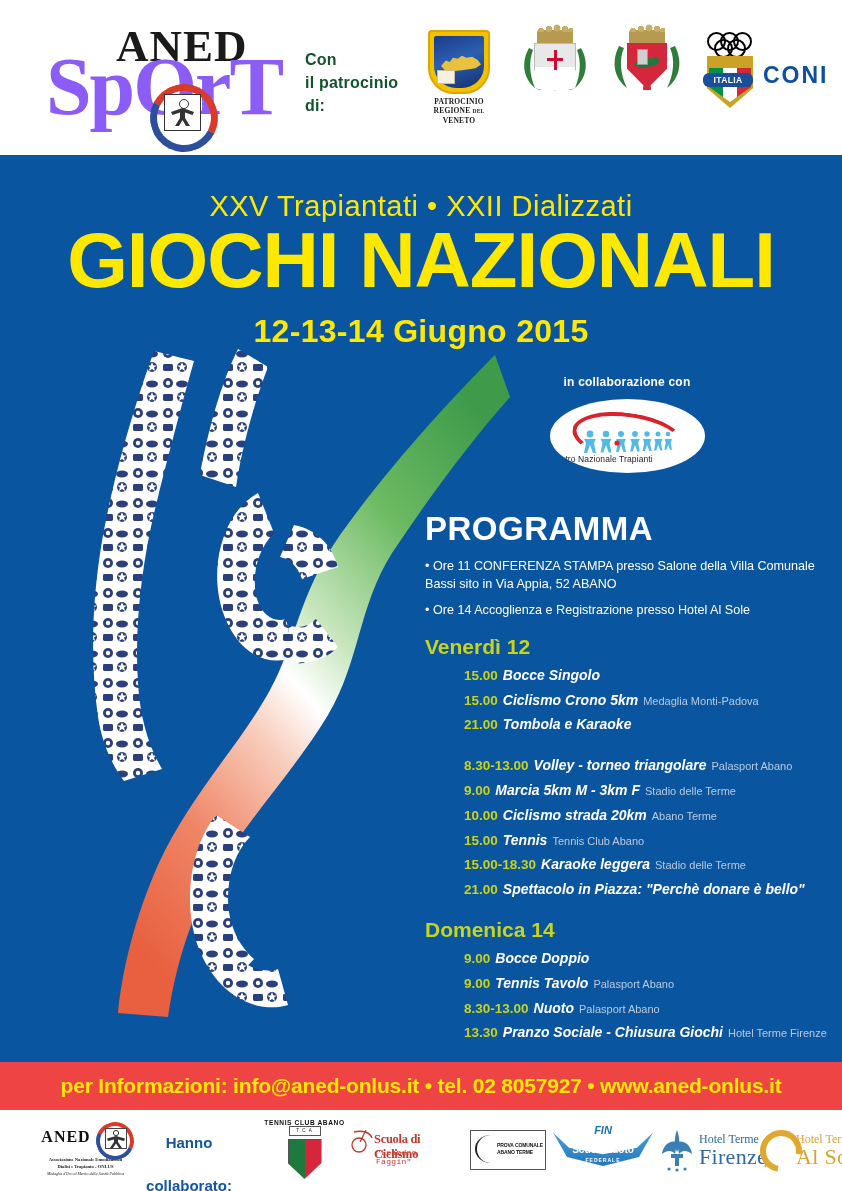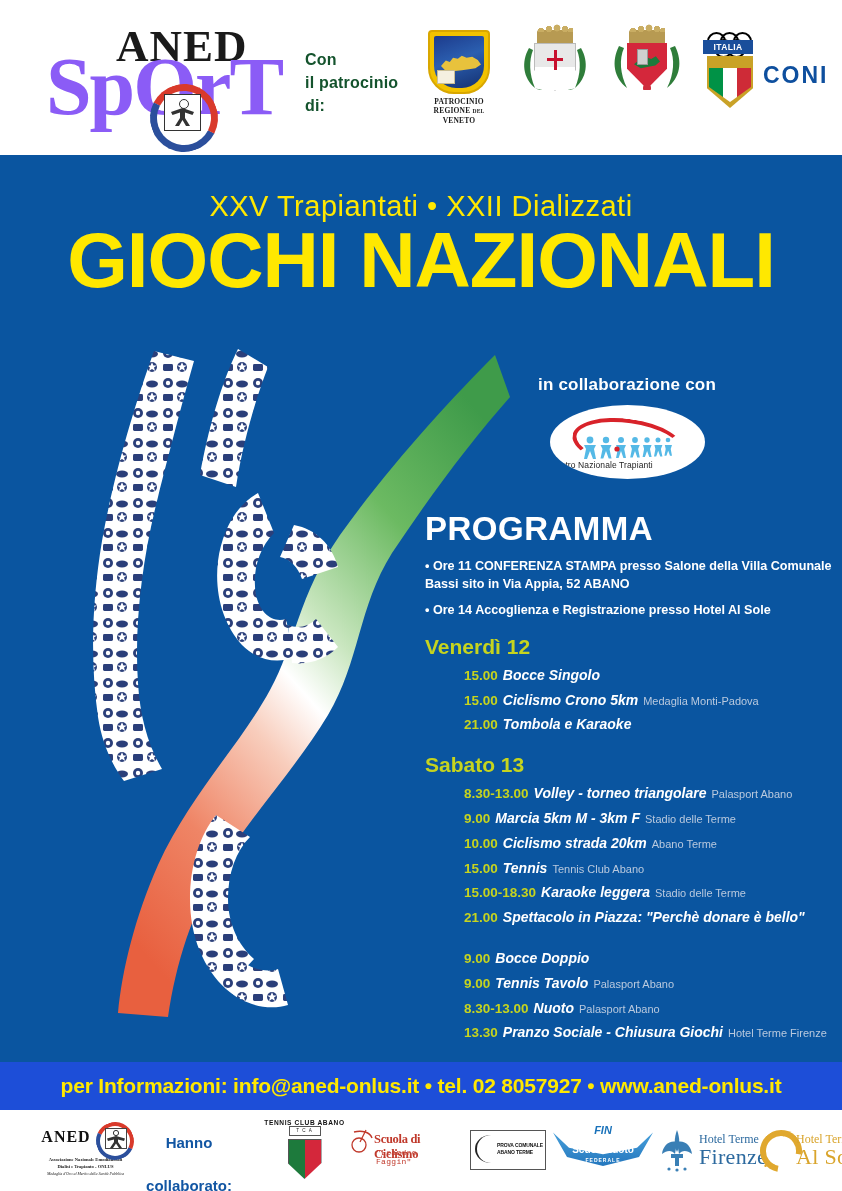--- a/index.html
+++ b/index.html
@@ -118,21 +118,21 @@
     position:absolute;left:4px;top:26px;width:46px;height:52px;
     clip-path:polygon(0% 0%,100% 0%,100% 62%,50% 100%,0% 62%);
     background:#c9a227;
   }
   .coni .italia-shield .tri{
     position:absolute;left:2px;top:12px;width:42px;height:34px;
     background:linear-gradient(to right,#009246 0 33.3%,#ffffff 33.3% 66.6%,#ce2b37 66.6% 100%);
     clip-path:polygon(0% 0%,100% 0%,100% 56%,50% 100%,0% 56%);
   }
   .coni .italia-band{
-    position:absolute;left:0px;top:10px;width:50px;height:14px;background:#1a4e9b;
+    position:absolute;left:0px;top:43px;width:50px;height:14px;background:#1a4e9b;border-radius:6px;
   }
   .coni .italia-band span{
     display:block;color:#fff;font-weight:bold;font-size:8.5px;text-align:center;line-height:14px;letter-spacing:.4px;
   }
   .coni .conitext{
     position:absolute;left:60px;top:32px;color:#0e4f9e;font-weight:bold;font-size:23px;letter-spacing:2px;
   }
 
   
   .blue{position:absolute;left:0;top:155px;width:842px;height:955px;background:#0a55a0;overflow:hidden;}
@@ -147,49 +147,49 @@
   }
   .dates{
     position:absolute;left:0;top:158px;width:842px;text-align:center;
     color:#ffe800;font-size:32px;font-weight:bold;letter-spacing:.3px;
   }
 
   
   .ribbon{position:absolute;left:40px;top:190px;width:470px;height:700px;}
 
   .collab{position:absolute;left:432px;top:220px;width:390px;text-align:center;}
-  .collab-label{color:#ffffff;font-size:17px;font-weight:bold;letter-spacing:.2px;}
+  .collab-label{color:#ffffff;font-size:12px;font-weight:bold;letter-spacing:.2px;}
   .cnt-logo{
     margin:10px auto 0;width:155px;height:74px;background:#fff;border-radius:50%;position:relative;overflow:hidden;
   }
   .cnt-logo .arc{
     position:absolute;left:22px;top:14px;width:104px;height:40px;
     border:4px solid transparent;border-top-color:#d8232a;border-left-color:#d8232a;
     border-radius:50%;transform:rotate(8deg);
   }
   .cnt-logo .people{position:absolute;left:32px;top:30px;width:92px;height:26px;}
   .cnt-logo .ptxt{
     position:absolute;left:0;bottom:9px;width:155px;text-align:left;
     font-size:8.5px;color:#1d1d1d;font-family:"Liberation Sans",sans-serif;letter-spacing:.1px;
   }
 
   
   .programme{position:absolute;left:425px;top:355px;width:410px;}
   .prog-title{color:#ffffff;font-size:33px;font-weight:bold;letter-spacing:.5px;margin-bottom:9px;}
-  .prog-note{color:#ffffff;font-size:12.6px;font-weight:bold;line-height:1.45;margin-bottom:7px;}
+  .prog-note{color:#ffffff;font-size:12.6px;font-weight:normal;line-height:1.45;margin-bottom:7px;}
   .day{margin-top:16px;}
   .day-title{color:#c6d41e;font-size:21px;font-weight:bold;margin-bottom:4px;}
   .ev{line-height:1.55;white-space:nowrap;margin-left:39px;}
   .ev .time{color:#c6d41e;font-size:13.5px;font-weight:bold;}
   .ev .name{color:#ffffff;font-size:14px;font-weight:bold;font-style:italic;margin-left:5px;}
   .ev .venue{color:#b9c9de;font-size:11px;font-weight:normal;font-style:normal;margin-left:5px;}
 
   
   .contact{
-    position:absolute;left:0;top:1062px;width:842px;height:48px;background:#1d4ed8;
+    position:absolute;left:0;top:1062px;width:842px;height:48px;background:#ef4444;
   }
   .contact span{
     display:block;text-align:center;line-height:48px;color:#ffe800;font-size:21px;font-weight:bold;letter-spacing:-.2px;
   }
 
   
   .footer{position:absolute;left:0;top:1110px;width:842px;height:81px;background:#ffffff;}
   .f-item{position:absolute;top:0;height:81px;}
 
   .aned-foot{left:28px;width:115px;}
@@ -378,20 +378,21 @@
         <div class="conitext">CONI</div>
       </div>
 
     </div>
   </div>
 
   <div class="blue">
 
     <div class="subtitle">XXV Trapiantati • XXII Dializzati</div>
     <div class="maintitle">GIOCHI NAZIONALI</div>
+    <div class="dates">12-13-14 Giugno 2015</div>
 
     <svg class="ribbon" viewBox="0 0 470 700">
       <defs>
         <linearGradient id="flagGrad" x1="0.82" y1="0.02" x2="0.18" y2="0.98">
           <stop offset="0%" stop-color="#3f9b4a"></stop>
           <stop offset="22%" stop-color="#6cba62"></stop>
           <stop offset="42%" stop-color="#c9e6bf"></stop>
           <stop offset="52%" stop-color="#ffffff"></stop>
           <stop offset="62%" stop-color="#f8cdbc"></stop>
           <stop offset="80%" stop-color="#ef8566"></stop>
@@ -469,21 +470,20 @@
         </div>
         <div class="ev">
           <span class="time">15.00</span><span class="name">Ciclismo Crono 5km</span><span class="venue">Medaglia Monti-Padova</span>
         </div>
         <div class="ev">
           <span class="time">21.00</span><span class="name">Tombola e Karaoke</span><span class="venue"></span>
         </div>
       </div>
 
       <div class="day">
-        <div class="day-title">Sabato 13</div>
         <div class="ev">
           <span class="time">8.30-13.00</span><span class="name">Volley - torneo triangolare</span><span class="venue">Palasport Abano</span>
         </div>
         <div class="ev">
           <span class="time">9.00</span><span class="name">Marcia 5km M - 3km F</span><span class="venue">Stadio delle Terme</span>
         </div>
         <div class="ev">
           <span class="time">10.00</span><span class="name">Ciclismo strada 20km</span><span class="venue">Abano Terme</span>
         </div>
         <div class="ev">
@@ -491,20 +491,21 @@
         </div>
         <div class="ev">
           <span class="time">15.00-18.30</span><span class="name">Karaoke leggera</span><span class="venue">Stadio delle Terme</span>
         </div>
         <div class="ev">
           <span class="time">21.00</span><span class="name">Spettacolo in Piazza: "Perchè donare è bello"</span><span class="venue"></span>
         </div>
       </div>
 
       <div class="day">
+        <div class="day-title">Domenica 14</div>
         <div class="ev">
           <span class="time">9.00</span><span class="name">Bocce Doppio</span><span class="venue"></span>
         </div>
         <div class="ev">
           <span class="time">9.00</span><span class="name">Tennis Tavolo</span><span class="venue">Palasport Abano</span>
         </div>
         <div class="ev">
           <span class="time">8.30-13.00</span><span class="name">Nuoto</span><span class="venue">Palasport Abano</span>
         </div>
         <div class="ev">

